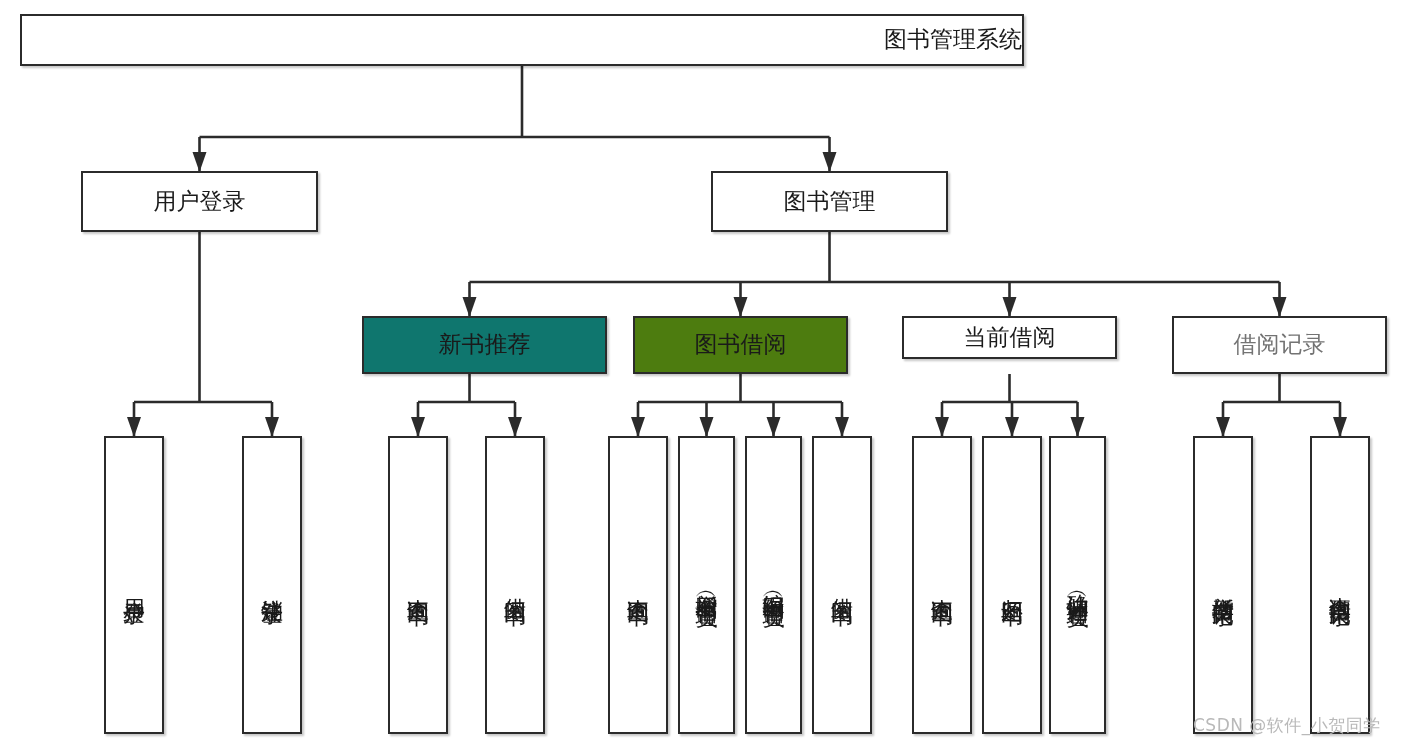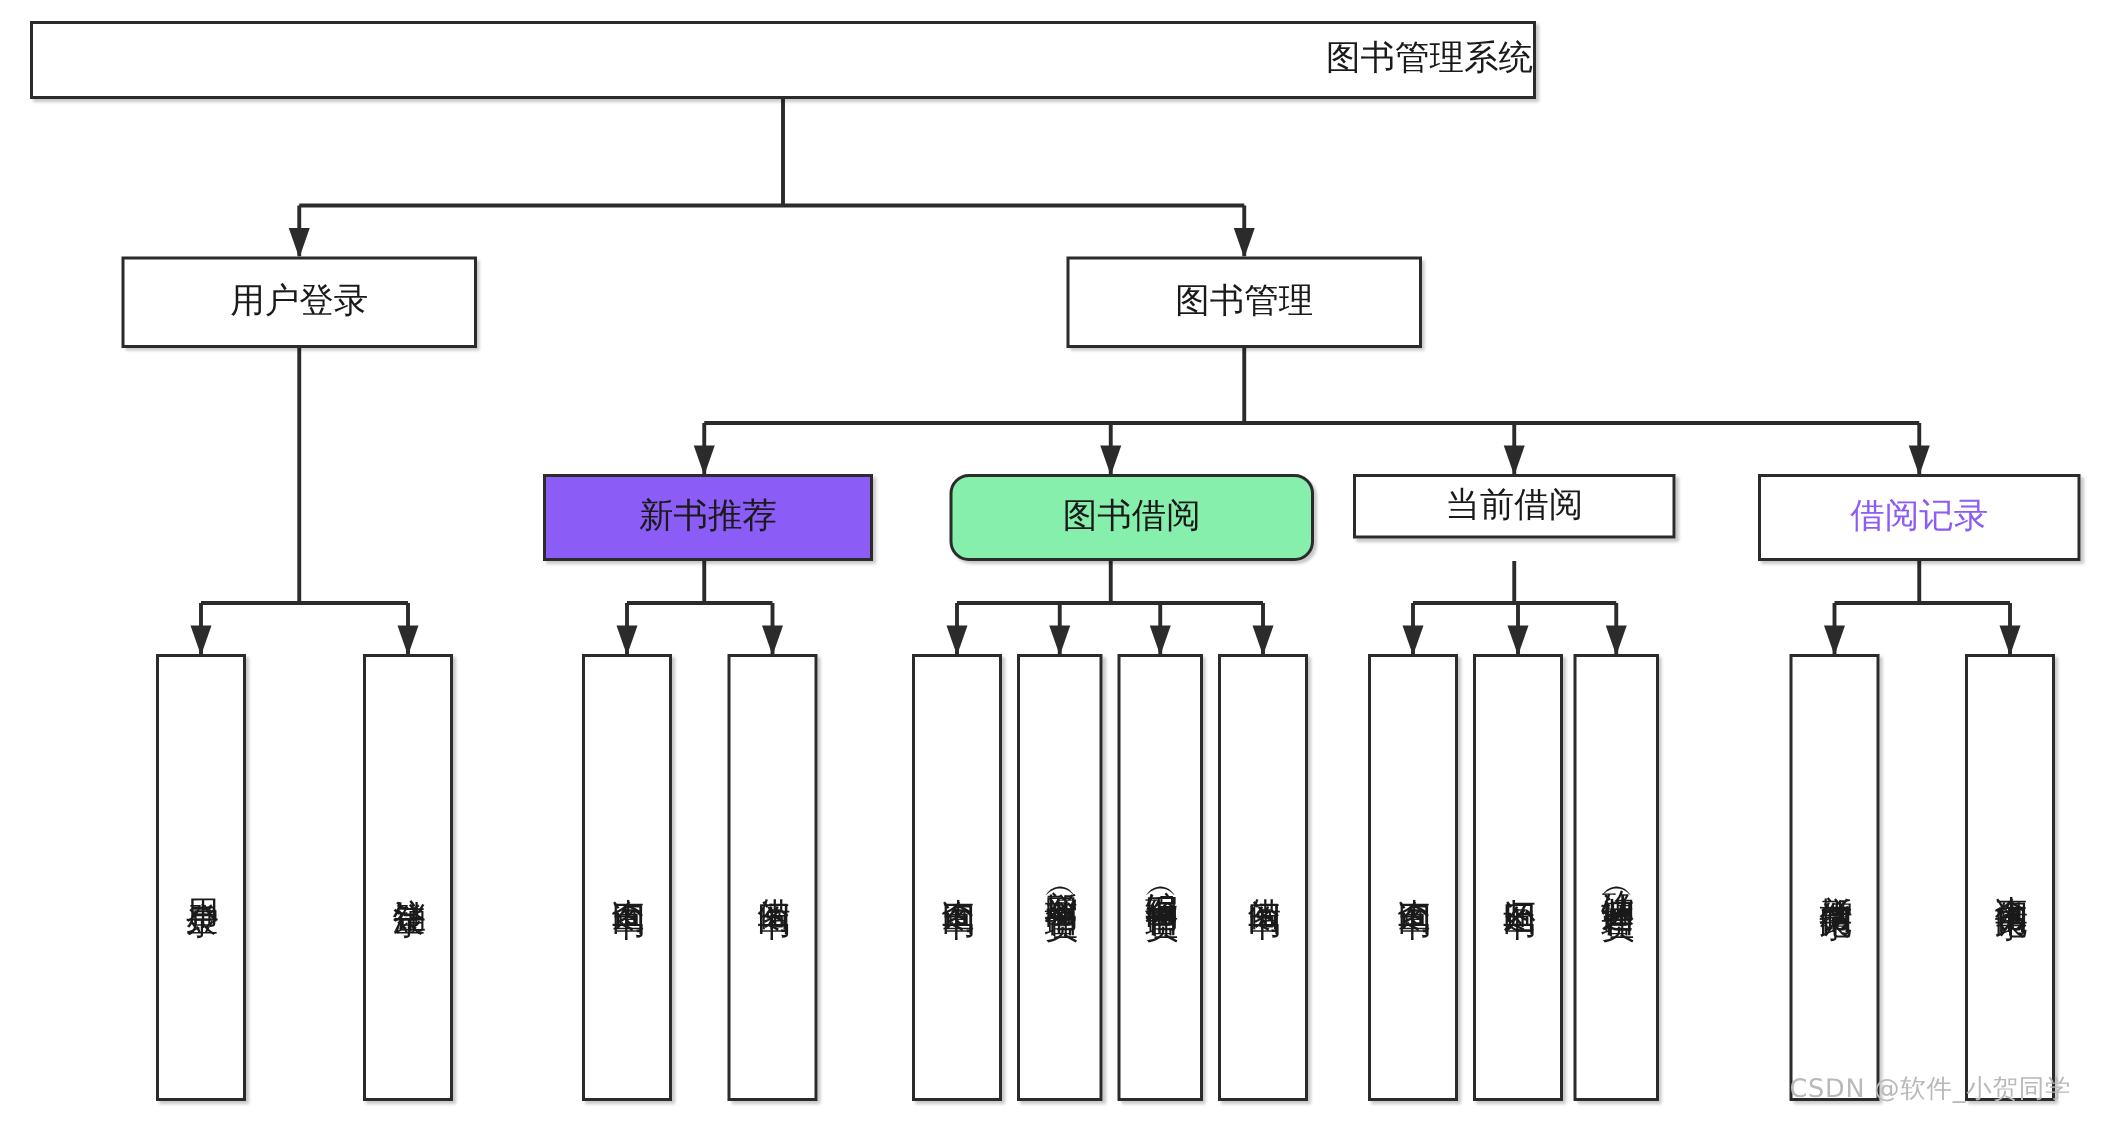--- a/index.html
+++ b/index.html
@@ -123,31 +123,31 @@
   <div id="node-layer">
       <div class="node horizontal" style="left: 20px; top: 14px; width: 1004px; height: 52px; border-color: rgb(43, 43, 43); background: rgb(255, 255, 255); justify-content: flex-end;">
         <span class="label" style="color: rgb(26, 26, 26);">图书管理系统</span>
       </div>
       <div class="node horizontal" style="left: 81px; top: 171px; width: 237px; height: 61px; border-color: rgb(43, 43, 43); background: rgb(255, 255, 255);">
         <span class="label" style="color: rgb(26, 26, 26);">用户登录</span>
       </div>
       <div class="node horizontal" style="left: 711px; top: 171px; width: 237px; height: 61px; border-color: rgb(43, 43, 43); background: rgb(255, 255, 255);">
         <span class="label" style="color: rgb(26, 26, 26); text-align: right;">图书管理</span>
       </div>
-      <div class="node horizontal" style="left: 362px; top: 316px; width: 220px; height: 58px; border-color: rgb(43, 43, 43); background: #8b5cf6;">
+      <div class="node horizontal" style="left: 362px; top: 316px; width: 245px; height: 58px; border-color: rgb(43, 43, 43); background: #0f766e;">
         <span class="label" style="color: rgb(26, 26, 26);">新书推荐</span>
       </div>
-      <div class="node horizontal" style="left: 633px; top: 316px; width: 243px; height: 58px; border-color: rgb(43, 43, 43); background: #86efac; border-radius: 13px;">
+      <div class="node horizontal" style="left: 633px; top: 316px; width: 215px; height: 58px; border-color: rgb(43, 43, 43); background: #4d7c0f;">
         <span class="label" style="color: rgb(26, 26, 26);">图书借阅</span>
       </div>
       <div class="node horizontal" style="left: 902px; top: 316px; width: 215px; height: 43px; border-color: rgb(43, 43, 43); background: rgb(255, 255, 255);">
         <span class="label" style="color: rgb(26, 26, 26);">当前借阅</span>
       </div>
       <div class="node horizontal" style="left: 1172px; top: 316px; width: 215px; height: 58px; border-color: rgb(43, 43, 43); background: rgb(255, 255, 255);">
-        <span class="label" style="color: #8b5cf6;">借阅记录</span>
+        <span class="label" style="color: #737373;">借阅记录</span>
       </div>
       <div class="node vertical" style="left: 104px; top: 436px; width: 60px; height: 298px; border-color: rgb(43, 43, 43); background: rgb(255, 255, 255);">
         <span class="label" style="color: rgb(26, 26, 26);">用户登录</span>
       </div>
       <div class="node vertical" style="left: 242px; top: 436px; width: 60px; height: 298px; border-color: rgb(43, 43, 43); background: rgb(255, 255, 255);">
         <span class="label" style="color: rgb(26, 26, 26);">注销登录</span>
       </div>
       <div class="node vertical" style="left: 388px; top: 436px; width: 60px; height: 298px; border-color: rgb(43, 43, 43); background: rgb(255, 255, 255);">
         <span class="label" style="color: rgb(26, 26, 26);">查询图书</span>
       </div>

